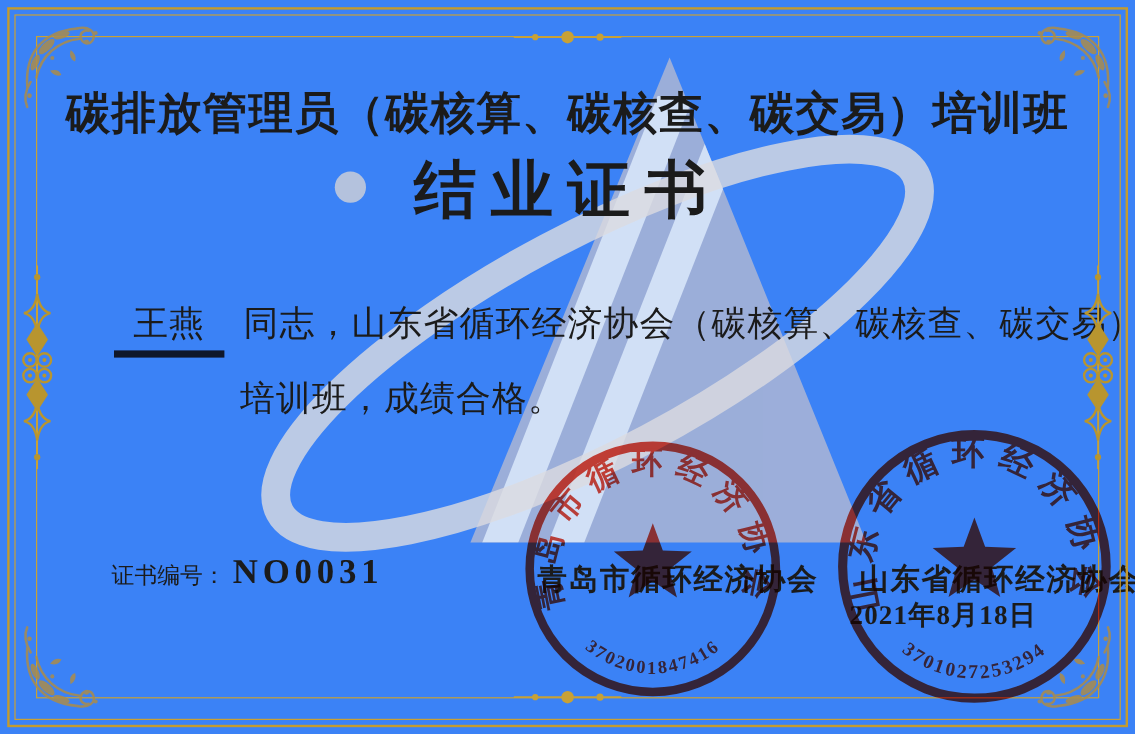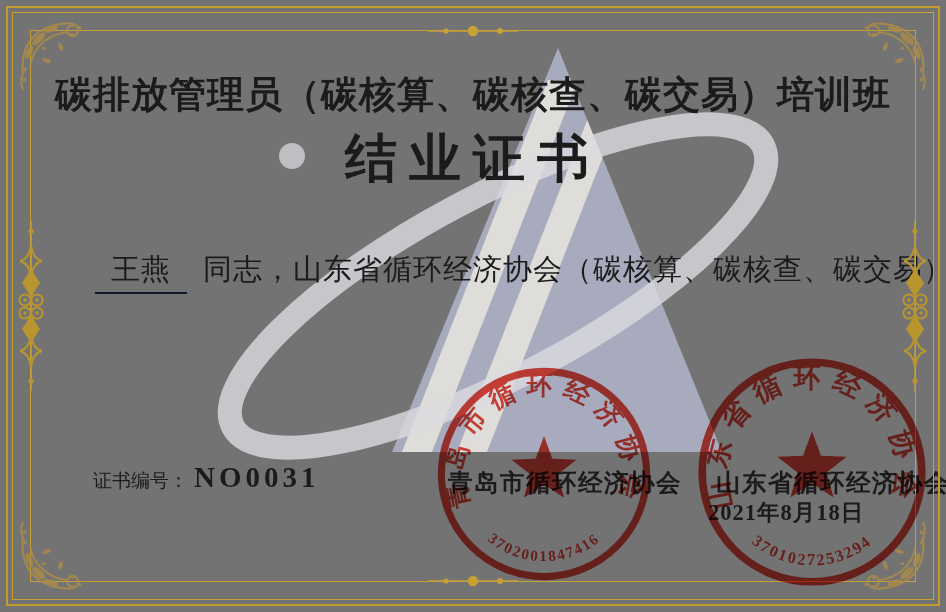--- a/index.html
+++ b/index.html
@@ -1,18 +1,18 @@
 <!DOCTYPE html>
 <html><head>
 <meta charset="utf-8">
 <style>
   html,body{margin:0;padding:0;background:#e8e8e8;}
   .cert{
     position:relative; width:946px; height:612px; overflow:hidden;
-    background:#737373; font-family:"Liberation Serif","DejaVu Serif",serif;
+    background:#3b82f6; font-family:"Liberation Serif","DejaVu Serif",serif;
     color:#1b1b1b;
   }
   
   .frame{position:absolute; pointer-events:none; z-index:4;}
   .f1{inset:6px;  border:2px solid #c49b2e;}
   .f2{inset:12px; border:1.2px solid #caa134;}
   .f3{inset:30px; border:1.5px solid #c8a136;}
   
   .corner{position:absolute; width:76px; height:76px; z-index:4; opacity:.85;}
   .c-tl{left:17px; top:17px;}
@@ -37,21 +37,21 @@
           font-weight:900; font-size:37px; letter-spacing:1px;}
   .title2{top:124px; left:0; right:0; text-align:center;
           font-family:Liberation Mono, monospace;
           font-weight:900; font-size:52px; letter-spacing:12px;}
   .bodyline{font-size:29px; letter-spacing:1px;}
   .l1{top:250px; left:95px;}
   .l2{top:313px; left:200px;}
   .issue{top:366px; left:130px;}
   .name{display:inline-block; min-width:58px; text-align:center;
         padding:0 16px 2px 16px; margin-right:16px;
-        border-bottom:2px solid #0f172a;}
+        border-bottom:6px solid #0f172a;}
   .serial{top:461px; left:93px; font-size:19px;}
   .serial .no{font-size:29px; font-weight:600; letter-spacing:4px; margin-left:6px;}
   .orgs{top:466px; left:448px; font-size:24.5px; font-weight:600; letter-spacing:1.5px;}
   .orgs span{margin-right:34px;}
   .orgs span:last-child{margin-right:0;}
   .date{top:497px; left:693px; width:186px; text-align:center;
         font-size:22.5px; font-weight:600; letter-spacing:1px;}
   
   .seal{position:absolute; z-index:6; mix-blend-mode:multiply; opacity:.93;}
   .seal-left{left:430px; top:360px; width:228px; height:228px;}
@@ -164,20 +164,21 @@
   <svg class="dots d-bottom" viewBox="0 0 90 12">
       <use href="#center-dots"></use>
     </svg>
 
   <div class="t title1">碳排放管理员（碳核算、碳核查、碳交易）培训班</div>
   <div class="t title2">结业证书</div>
 
   <div class="t bodyline l1">
     <span class="name">王燕</span><span>同志，山东省循环经济协会（碳核算、碳核查、碳交易）</span>
   </div>
+  <div class="t bodyline l2">培训班，成绩合格。</div>
 
   <div class="t serial">
     <span>证书编号：</span><span class="no">NO0031</span>
   </div>
 
   <div class="t orgs">
     <span>青岛市循环经济协会</span><span>山东省循环经济协会</span>
   </div>
   <div class="t date">2021年8月18日</div>
 

